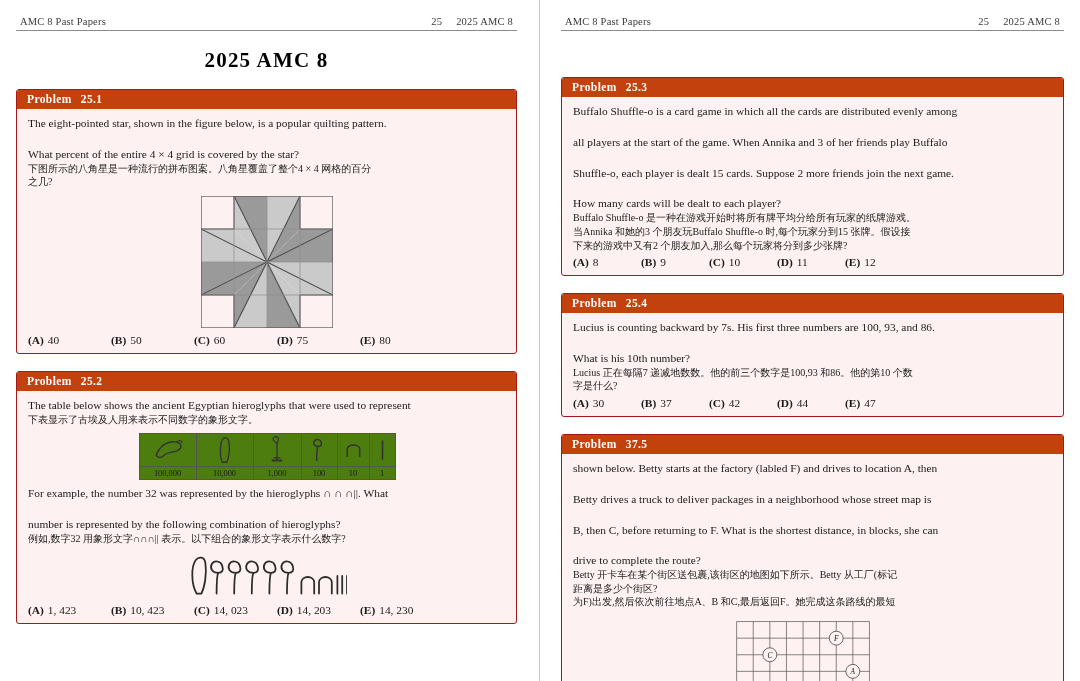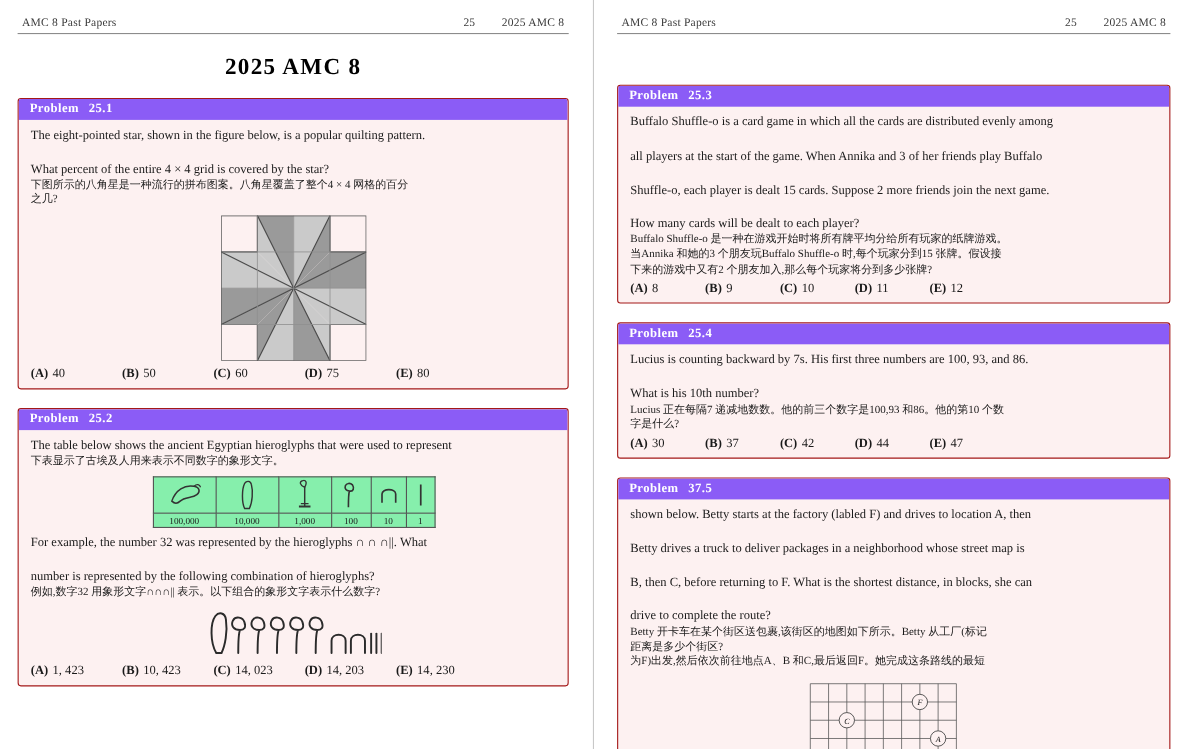--- a/index.html
+++ b/index.html
@@ -20,42 +20,42 @@
   }
   .page-right { width: 533px; padding-left: 14px; }
 
   
   .runhead {
     display: flex; align-items: baseline; justify-content: space-between;
     font-size: 10.5px; color: #3b3b3b; letter-spacing: .2px;
     padding: 0 4px 3px 4px;
     border-bottom: .9px solid #8c8c8c;
   }
-  .runhead .rh-right { display: flex; gap: 24px; }
+  .runhead .rh-right { display: flex; gap: 14px; }
   .runhead .rh-pageno { color: #3b3b3b; }
 
   
   .doc-title {
     text-align: center;
     font-size: 21px; font-weight: bold;
     letter-spacing: 1.2px;
     margin: 17px 0 16px 0;
     color: #000;
   }
 
   
   .pbox {
     border: 1.1px solid #a41818;
     border-radius: 3px;
     background: #fdf1f1;
     margin-bottom: 17px;
     overflow: hidden;
   }
   .pbox-head {
-    background: #8b5cf6;
+    background: #c2410c;
     color: #ffffff;
     font-weight: bold;
     font-size: 11.5px;
     padding: 3px 0 4px 10px;
     letter-spacing: .4px;
   }
   .pbox-head .pnum { margin-left: 9px; }
   .pbox-body { padding: 7px 10px 7px 11px; }
 
   .ptext {
@@ -76,21 +76,21 @@
   }
   .choices .ch { display: inline-flex; align-items: baseline; }
   .choices .ch .lab { font-weight: bold; margin-right: 4px; }
   .cw-wide .ch { width: 83px; }
   .cw-nar  .ch { width: 68px; }
 
   
   .fig { display: flex; justify-content: center; margin: 7px 0 6px 0; }
 
   
-  .glyph-table { border-collapse: collapse; background: #86efac; }
+  .glyph-table { border-collapse: collapse; background: #4d7c0f; }
   .glyph-table td {
     border: .9px solid #555; text-align: center; vertical-align: middle;
     padding: 0;
   }
   .glyph-table tr.sym td { height: 33px; }
   .glyph-table tr.val td {
     height: 13px; font-size: 8.4px; color: #1a1a1a; padding: 0 3px;
   }
   .glyph-cell svg { display: block; margin: 0 auto; }
 

